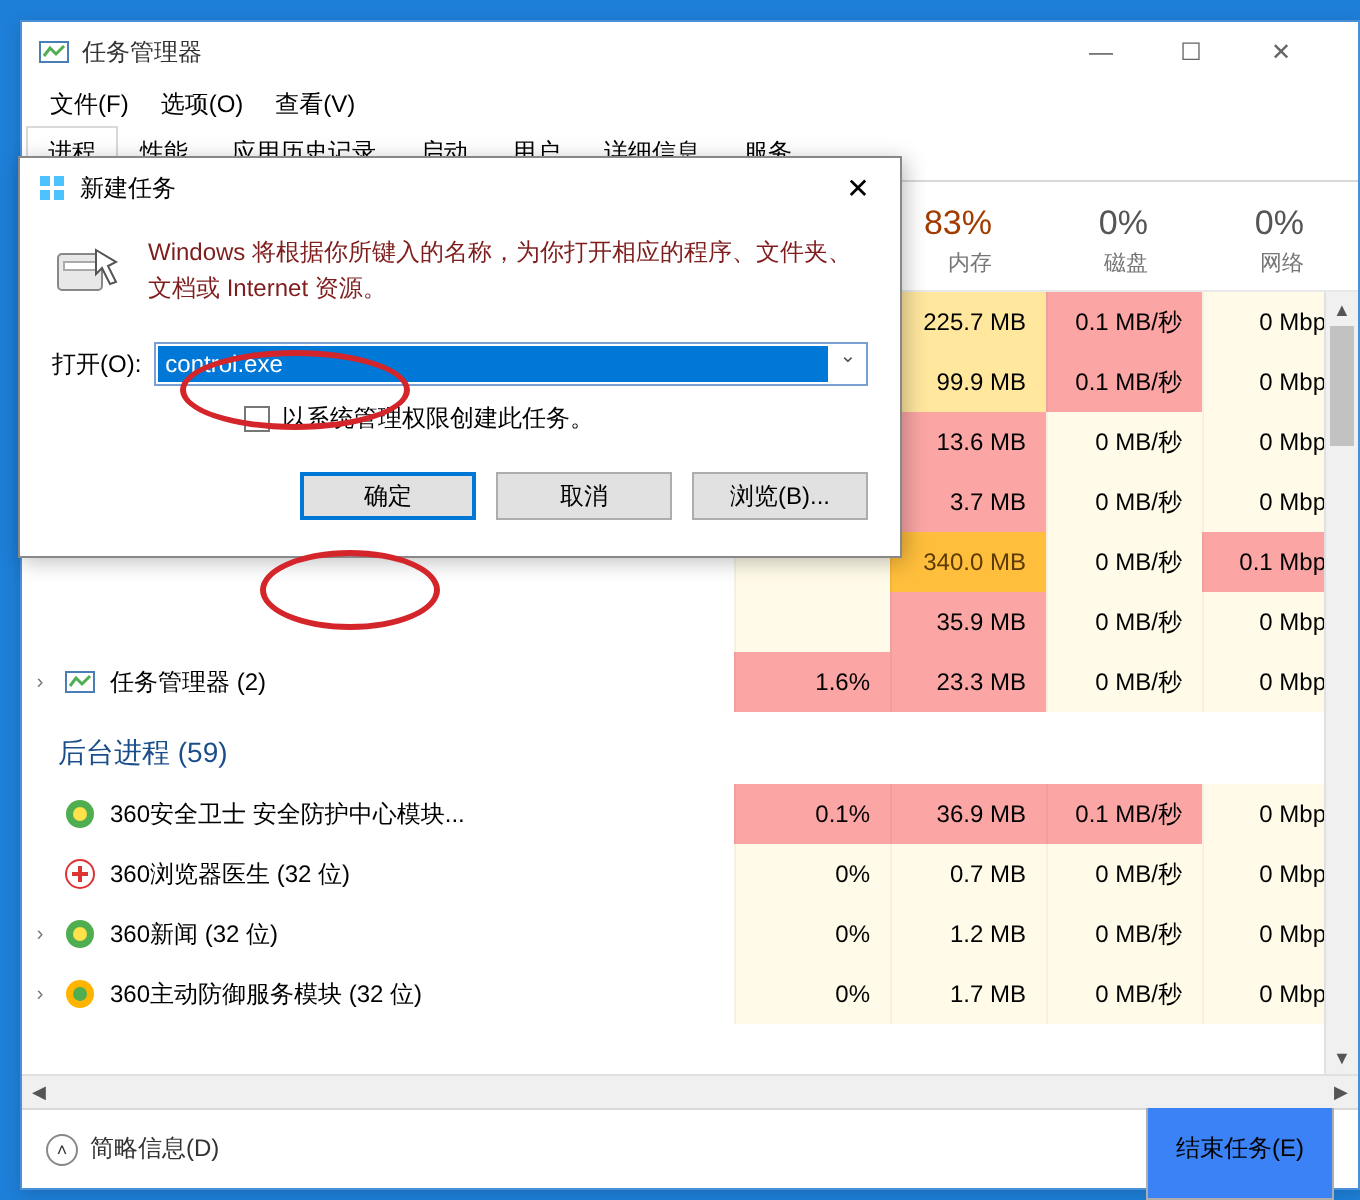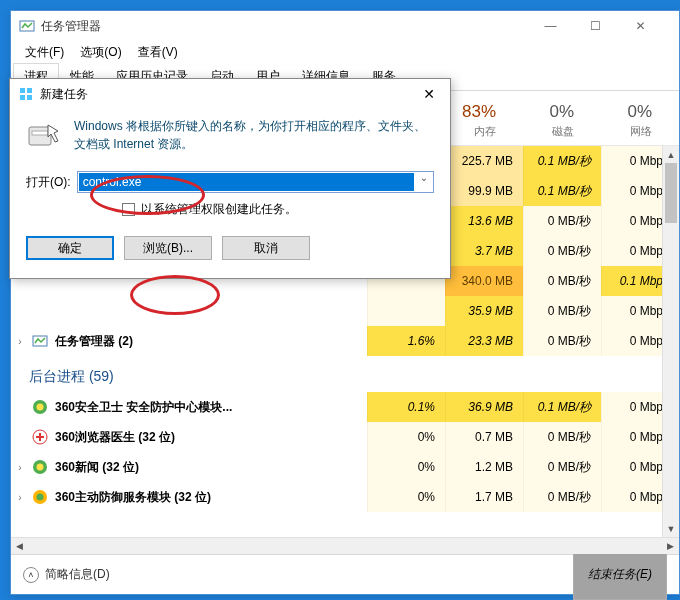--- a/index.html
+++ b/index.html
@@ -26,57 +26,57 @@
 .col { width: 78px; text-align: right; padding: 0 10px 6px; }
 .col .pct { font-size: 17px; color: #555; }
 .col .lbl { font-size: 11px; color: #777; margin-top: 2px; }
 .col.hot .pct { color: #a03c00; }
 
 .table-body { flex: 1; overflow-y: auto; overflow-x: hidden; }
 .section-head { font-size: 14px; color: #1a4e8a; padding: 12px 10px 6px 18px; }
 .row { display: flex; align-items: center; height: 30px; }
 .row .exp { width: 18px; text-align: center; color: #777; font-size: 10px; cursor: pointer; }
 .row .ico { width: 18px; height: 18px; margin: 0 6px 0 2px; display: flex; align-items: center; justify-content: center; }
-.row .nm { flex: 1; white-space: nowrap; overflow: hidden; text-overflow: ellipsis; padding-right: 20px; font-weight: bold; }
+.row .nm { flex: 1; white-space: nowrap; overflow: hidden; text-overflow: ellipsis; padding-right: 20px; }
 .row .cell { width: 78px; text-align: center; padding-right: 10px; height: 100%; display: flex; align-items: center; justify-content: flex-end; border-left: 1px solid rgba(0,0,0,0.04); }
 .cell.h0 { background: #fffbe8; }
-.cell.h1 { background: #fde047; font-style: italic; }
+.cell.h1 { background: #fca5a5; }
 .cell.h2 { background: #ffe79e; }
 .cell.h4 { background: #ffbe3b; color: #5c3a00; }
 
 .footer { border-top: 1px solid #d9d9d9; height: 40px; display: flex; align-items: center; padding: 0 12px; }
 .footer .fewer { flex: 1; display: flex; align-items: center; gap: 6px; cursor: pointer; color: #333; }
-.footer .end-btn { padding: 16px 14px; border: 1px solid #adadad; background: #a3a3a3; cursor: pointer; font-style: italic; }
+.footer .end-btn { padding: 16px 14px; border: 1px solid #adadad; background: #3b82f6; cursor: pointer; }
 
 .scrollbar-v { position: absolute; right: 0; top: 0; bottom: 0; width: 17px; background: #f0f0f0; border-left: 1px solid #e0e0e0; display: flex; flex-direction: column; }
 .scrollbar-v .arr { height: 17px; display: flex; align-items: center; justify-content: center; color: #555; font-size: 9px; cursor: pointer; }
 .scrollbar-v .track { flex: 1; position: relative; }
 .scrollbar-v .thumb { position: absolute; left: 2px; right: 2px; top: 0; height: 60px; background: #c2c2c2; }
 .scrollbar-h { height: 17px; background: #f0f0f0; border-top: 1px solid #e0e0e0; display: flex; }
 .scrollbar-h .arr { width: 17px; display: flex; align-items: center; justify-content: center; color: #555; font-size: 9px; cursor: pointer; }
 .scrollbar-h .track { flex: 1; }
 
 
 .dialog { position: absolute; left: 9px; top: 78px; width: 442px; background: #fff; border: 1px solid #888; box-shadow: 2px 2px 10px rgba(0,0,0,0.25); z-index: 50; }
 .dialog .dlg-title { height: 30px; display: flex; align-items: center; padding: 0 6px 0 8px; }
 .dialog .dlg-title .dlg-icon { width: 16px; height: 16px; margin-right: 6px; }
 .dialog .dlg-title .ttl { flex: 1; font-size: 12px; }
 .dialog .dlg-title .x { width: 30px; height: 24px; display: flex; align-items: center; justify-content: center; cursor: pointer; font-size: 14px; }
 .dialog .dlg-body { padding: 8px 16px 4px; }
 .dialog .desc-row { display: flex; gap: 12px; margin-bottom: 18px; }
 .dialog .desc-row .run-icon { width: 36px; height: 36px; flex-shrink: 0; }
-.dialog .desc { line-height: 1.5; color: #0c4a6e; }
+.dialog .desc { line-height: 1.5; color: #7f1d1d; }
 .dialog .open-row { display: flex; align-items: center; gap: 6px; margin-bottom: 8px; }
 .dialog .open-label { white-space: nowrap; }
 .dialog .combo { flex: 1; position: relative; border: 1px solid #7a9fd4; height: 22px; display: flex; }
 .dialog .combo .val { flex: 1; padding: 0 4px; background: #0078d7; color: #fff; height: 18px; margin: 1px; display: flex; align-items: center; }
 .dialog .combo .dd { width: 18px; text-align: center; color: #555; cursor: pointer; font-size: 10px; }
 .dialog .admin-row { display: flex; align-items: center; gap: 6px; margin: 4px 0 18px 64px; padding-left: 32px; }
 .dialog .chk { width: 13px; height: 13px; border: 1px solid #777; }
-.dialog .btn-row { display: flex; gap: 10px; justify-content: flex-start; padding: 0 0 14px; }
+.dialog .btn-row { display: flex; gap: 10px; justify-content: flex-end; padding: 0 0 14px; }
 .dialog .btn { width: 88px; height: 24px; border: 1px solid #adadad; background: #e1e1e1; display: flex; align-items: center; justify-content: center; cursor: pointer; }
 .dialog .btn.primary { border: 2px solid #0078d7; }
 
 .annot { position: absolute; border: 3px solid #d4252a; border-radius: 50%; pointer-events: none; z-index: 60; }
 .annot.a1 { left: 90px; top: 175px; width: 115px; height: 40px; }
 .annot.a2 { left: 130px; top: 275px; width: 90px; height: 40px; }
 
 svg { display: block; }
 </style>
 </head>
@@ -322,20 +322,20 @@
         <span class="val">control.exe</span>
         <span class="dd">⌄</span>
       </div>
     </div>
     <div class="admin-row">
       <span class="chk"></span>
       <span>以系统管理权限创建此任务。</span>
     </div>
     <div class="btn-row">
       <div class="btn primary">确定</div>
+      <div class="btn">取消</div>
       <div class="btn">浏览(B)...</div>
-      <div class="btn">取消</div>
     </div>
   </div>
 </div>
 
 <div class="annot a1"></div>
 <div class="annot a2"></div>
 
 </body></html>

